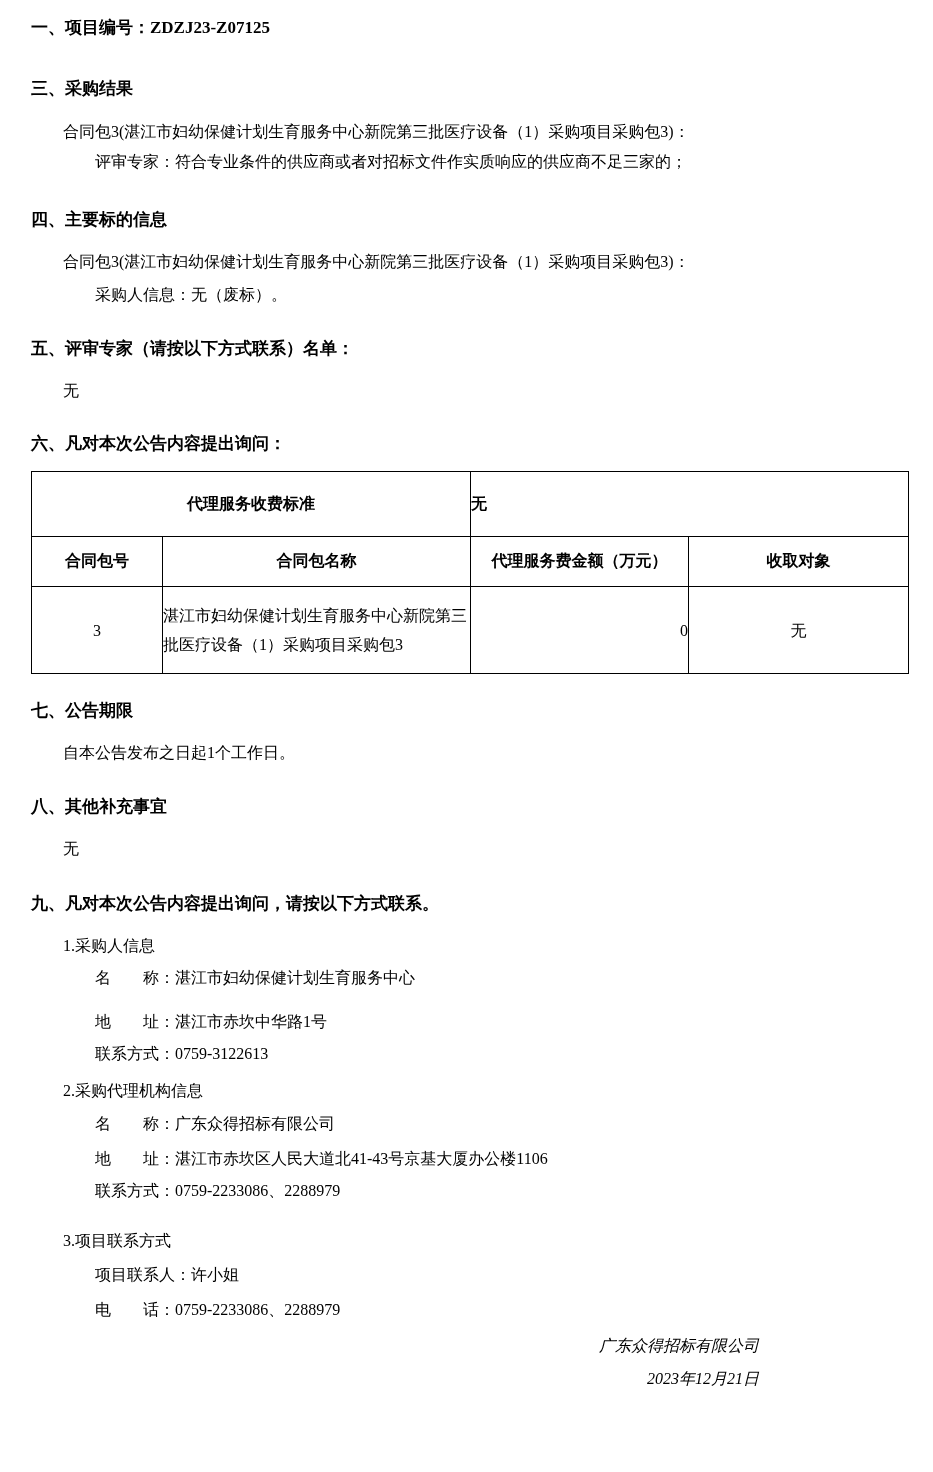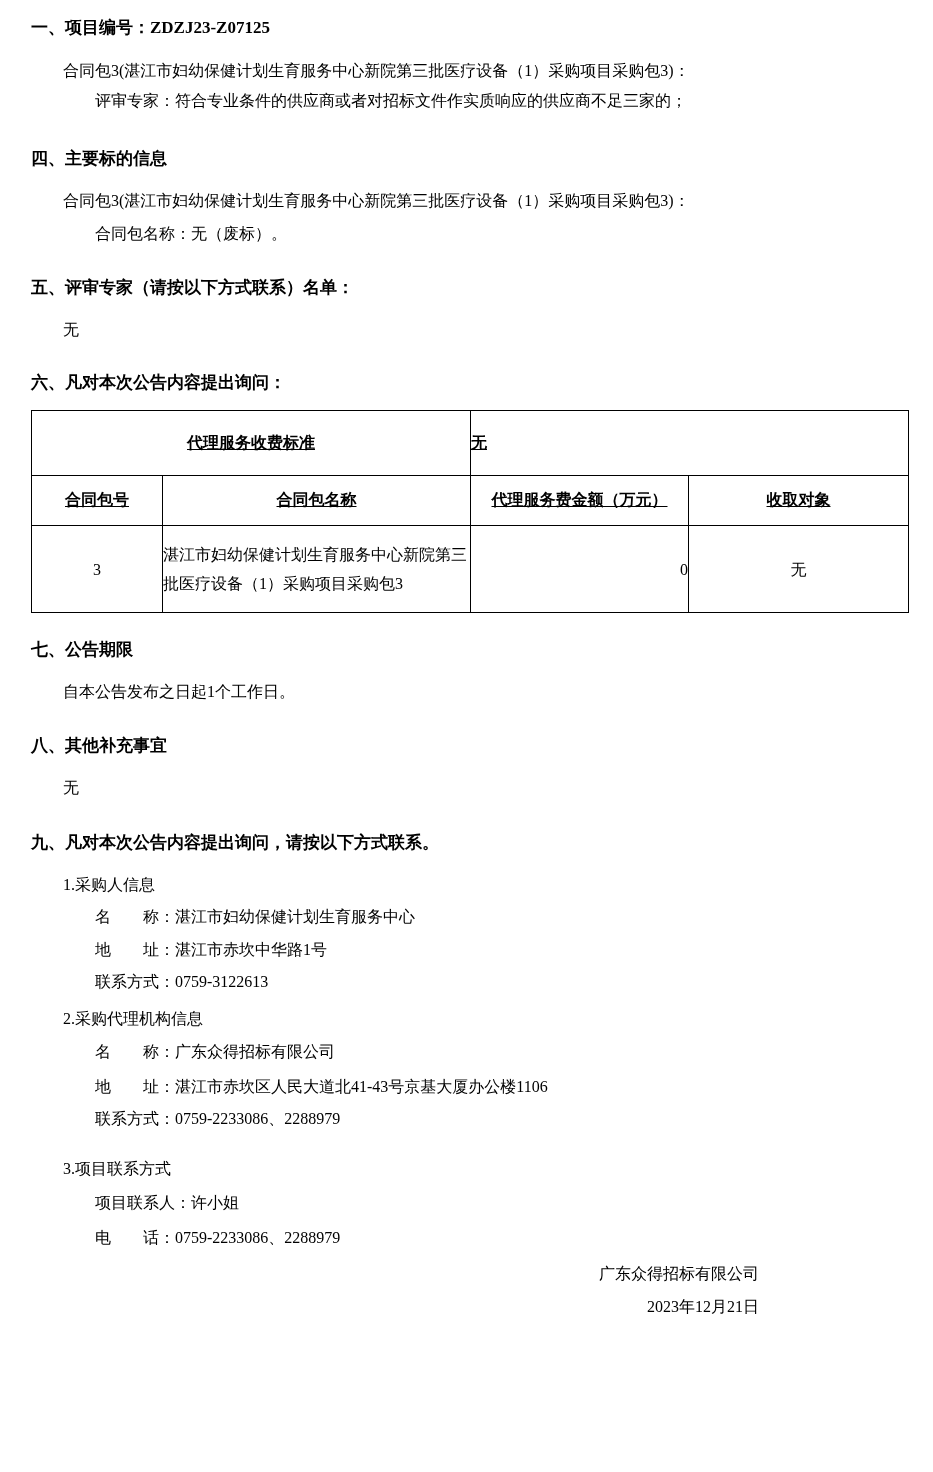--- a/index.html
+++ b/index.html
@@ -23,55 +23,56 @@
   .line {
     line-height: 22px;
     white-space: nowrap;
   }
   .h {
     font-weight: bold;
     font-size: 17px;
   }
   .ind1 { padding-left: 32px; }
   .ind2 { padding-left: 64px; }
-  .right { text-align: right; }
+  .right { text-align: right; font-style: italic; }
   table.fee-table {
     border-collapse: collapse;
     margin-top: 16px;
     table-layout: fixed;
     width: 877px;
   }
   table.fee-table td {
     border: 1px solid #000000;
     font-size: 16px;
     vertical-align: middle;
     padding: 0;
     overflow: hidden;
   }
   td.c { text-align: center; }
   td.l { text-align: left; padding-left: 12px; padding-right: 12px; }
   td.r { text-align: right; padding-right: 10px; }
-  td.b { font-weight: bold; text-decoration: underline; }
+  td.b { font-weight: bold; }
   tr.row-body td { line-height: 29px; }
   td.wrap { white-space: normal; word-break: break-all; }
 </style>
 </head>
 <body>
 
 <div class="doc">
 
   <div class="line h" style="margin-top:17px">一、项目编号：ZDZJ23-Z07125</div>
 
 
+  <div class="line h" style="margin-top:39px">三、采购结果</div>
   <div class="line ind1" style="margin-top:21px">合同包3(湛江市妇幼保健计划生育服务中心新院第三批医疗设备（1）采购项目采购包3)：</div>
   <div class="line ind2" style="margin-top:8px">评审专家：符合专业条件的供应商或者对招标文件作实质响应的供应商不足三家的；</div>
 
   <div class="line h" style="margin-top:36px">四、主要标的信息</div>
   <div class="line ind1" style="margin-top:20px">合同包3(湛江市妇幼保健计划生育服务中心新院第三批医疗设备（1）采购项目采购包3)：</div>
-  <div class="line ind2" style="margin-top:11px">合同包名称：无（废标）。</div>
+  <div class="line ind2" style="margin-top:11px">采购人信息：无（废标）。</div>
 
   <div class="line h" style="margin-top:32px">五、评审专家（请按以下方式联系）名单：</div>
   <div class="line ind1" style="margin-top:20px">无</div>
 
   <div class="line h" style="margin-top:31px">六、凡对本次公告内容提出询问：</div>
 
   <table class="fee-table">
     <colgroup>
       <col style="width:131px">
       <col style="width:308px">
@@ -101,21 +102,21 @@
   <div class="line h" style="margin-top:26px">七、公告期限</div>
   <div class="line ind1" style="margin-top:20px">自本公告发布之日起1个工作日。</div>
 
   <div class="line h" style="margin-top:32px">八、其他补充事宜</div>
   <div class="line ind1" style="margin-top:20px">无</div>
 
   <div class="line h" style="margin-top:33px">九、凡对本次公告内容提出询问，请按以下方式联系。</div>
 
   <div class="line ind1" style="margin-top:20px">1.采购人信息</div>
   <div class="line ind2" style="margin-top:10px">名　　称：湛江市妇幼保健计划生育服务中心</div>
-  <div class="line ind2" style="margin-top:11px">地　　址：湛江市赤坎中华路1号</div>
+  <div class="line ind2" style="margin-top:22px">地　　址：湛江市赤坎中华路1号</div>
   <div class="line ind2" style="margin-top:10px">联系方式：0759-3122613</div>
 
   <div class="line ind1" style="margin-top:15px">2.采购代理机构信息</div>
   <div class="line ind2" style="margin-top:11px">名　　称：广东众得招标有限公司</div>
   <div class="line ind2" style="margin-top:13px">地　　址：湛江市赤坎区人民大道北41-43号京基大厦办公楼1106</div>
   <div class="line ind2" style="margin-top:10px">联系方式：0759-2233086、2288979</div>
 
   <div class="line ind1" style="margin-top:28px">3.项目联系方式</div>
   <div class="line ind2" style="margin-top:12px">项目联系人：许小姐</div>
   <div class="line ind2" style="margin-top:13px">电　　话：0759-2233086、2288979</div>

